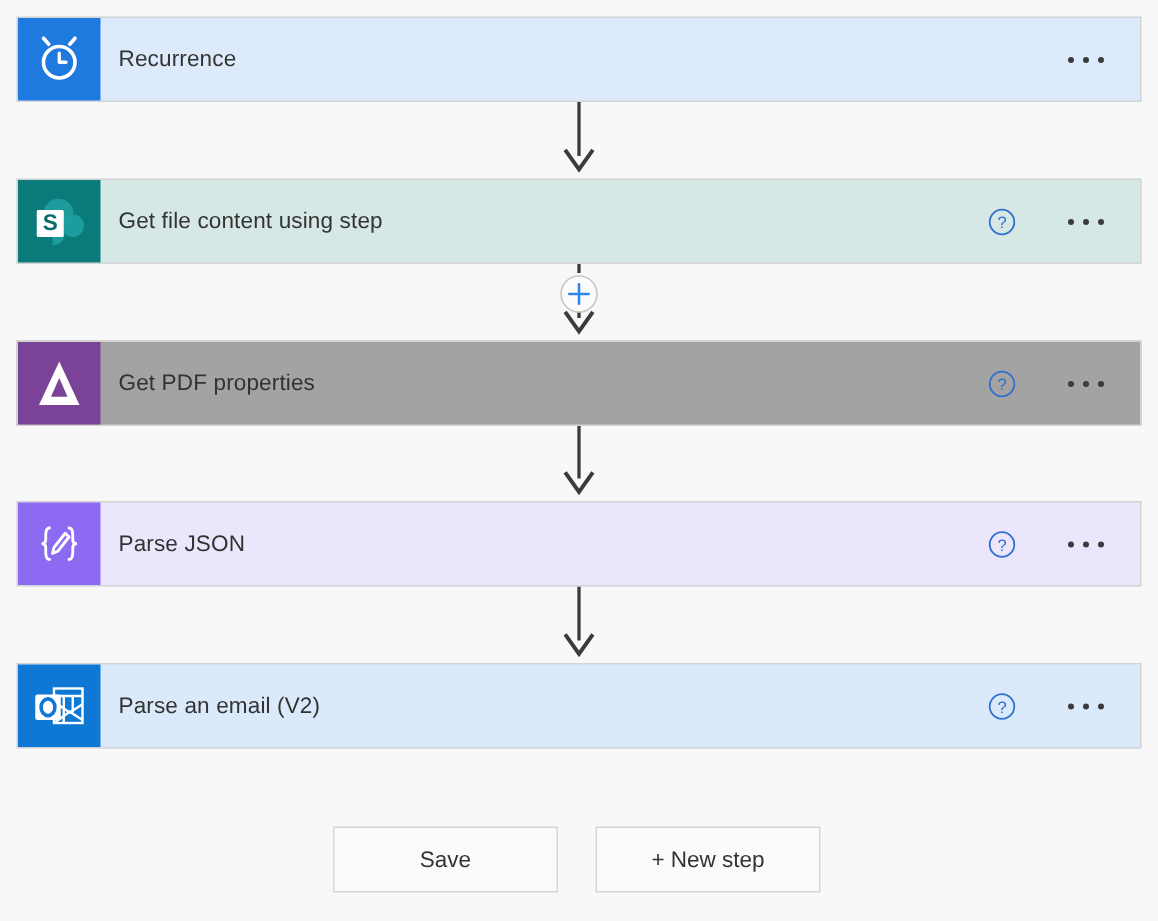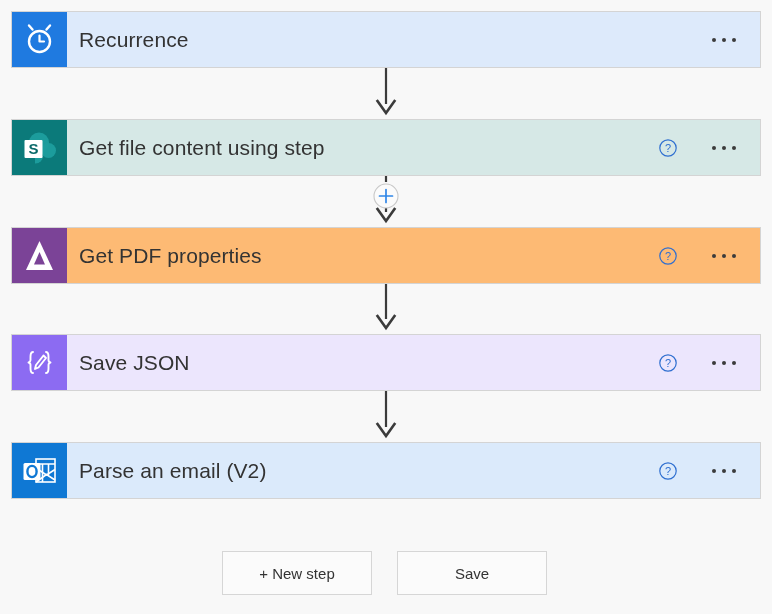--- a/index.html
+++ b/index.html
@@ -38,21 +38,21 @@
     display: flex;
     align-items: center;
     justify-content: center;
     position: relative;
   }
   .step-title {
     flex: 1;
     display: flex;
     align-items: center;
     padding-left: 12px;
-    font-size: 21px;
+    font-size: 15px;
     color: #333333;
     letter-spacing: 0.1px;
   }
   .step-actions {
     display: flex;
     align-items: center;
     gap: 0px;
     padding-right: 16px;
   }
   .help-icon {
@@ -187,21 +187,21 @@
       <path d="M7.5 33 L16 45 L24.5 33" stroke="#3b3b3b" stroke-width="2.6" fill="none" stroke-linecap="square"></path>
     </svg>
   </div>
   <div class="plus-node" style="top:180px;">
     <svg width="32" height="32" viewBox="0 0 32 32">
       <circle cx="16" cy="16" r="12" fill="#fbfbfb" stroke="#c8c8c8" stroke-width="1.1"></circle>
       <path d="M16 9.5 V22.5 M9.5 16 H22.5" stroke="#2f86e8" stroke-width="1.7" stroke-linecap="round"></path>
     </svg>
   </div>
 
-  <div class="step-card" id="card-2" style="top: 227px; background: #fdba74;">
+  <div class="step-card" id="card-2" style="top: 227px; background: #a3a3a3;">
     <div class="step-icon" id="icon-2" style="background: rgb(123, 67, 151);">
       <svg class="icon-art" viewBox="0 0 55 55" aria-hidden="true">
         <path d="M27.5 13 L41 42 H14 Z" fill="#ffffff"></path>
         <path d="M27.5 24 L33 36.5 H22 Z" fill="#7b4397"></path>
       </svg>
     </div>
     <div class="step-title">Get PDF properties</div>
     <div class="step-actions">
       <div class="help-icon">
         <svg width="20" height="20" viewBox="0 0 20 20">
@@ -227,21 +227,21 @@
   <div class="step-card" id="card-3" style="top: 334px; background: rgb(236, 230, 253);">
     <div class="step-icon" id="icon-3" style="background: rgb(140, 107, 242);">
       <svg class="icon-art" viewBox="0 0 55 55" aria-hidden="true">
         <g fill="none" stroke="#ffffff" stroke-width="1.9" stroke-linecap="round" stroke-linejoin="round">
           <path d="M21 17 C18 17 18.5 22 18.5 25 C18.5 27 16.5 27.5 16.5 27.5 C16.5 27.5 18.5 28 18.5 30 C18.5 33 18 38 21 38"></path>
           <path d="M34 17 C37 17 36.5 22 36.5 25 C36.5 27 38.5 27.5 38.5 27.5 C38.5 27.5 36.5 28 36.5 30 C36.5 33 37 38 34 38"></path>
           <path d="M31.5 20.5 L24 30 L23 34 L26.5 32.5 L34 23 Z"></path>
         </g>
       </svg>
     </div>
-    <div class="step-title">Save JSON</div>
+    <div class="step-title">Parse JSON</div>
     <div class="step-actions">
       <div class="help-icon">
         <svg width="20" height="20" viewBox="0 0 20 20">
           <circle cx="10" cy="10" r="8.2" fill="none" stroke="#2f6fd0" stroke-width="1.2"></circle>
           <text x="10" y="14.2" text-anchor="middle" font-family="'Liberation Sans',sans-serif" font-size="11" fill="#2f6fd0">?</text>
         </svg>
       </div>
       <div class="ellipsis">
         <i></i>
           <i></i>
@@ -280,17 +280,17 @@
       </div>
       <div class="ellipsis">
         <i></i>
           <i></i>
           <i></i>
       </div>
     </div>
   </div>
 
   <div class="footer">
+    <button class="footer-btn">Save</button>
     <button class="footer-btn">+ New step</button>
-    <button class="footer-btn">Save</button>
   </div>
 
 </div>
 
 </body></html>

